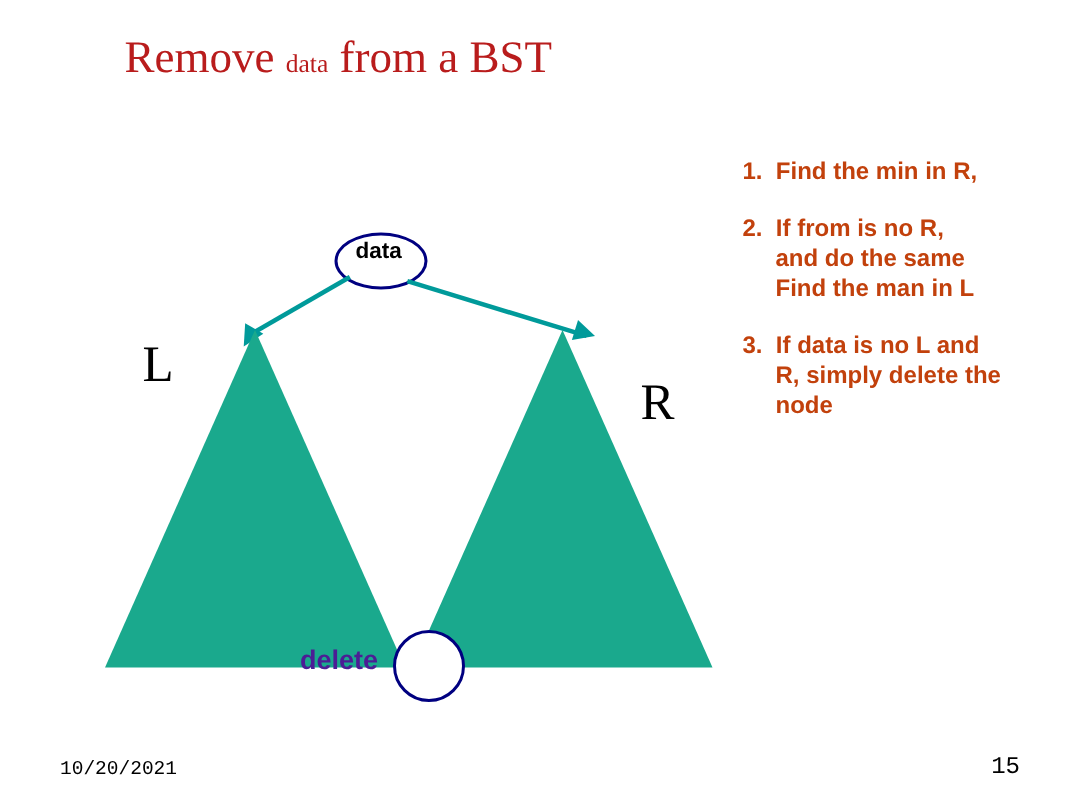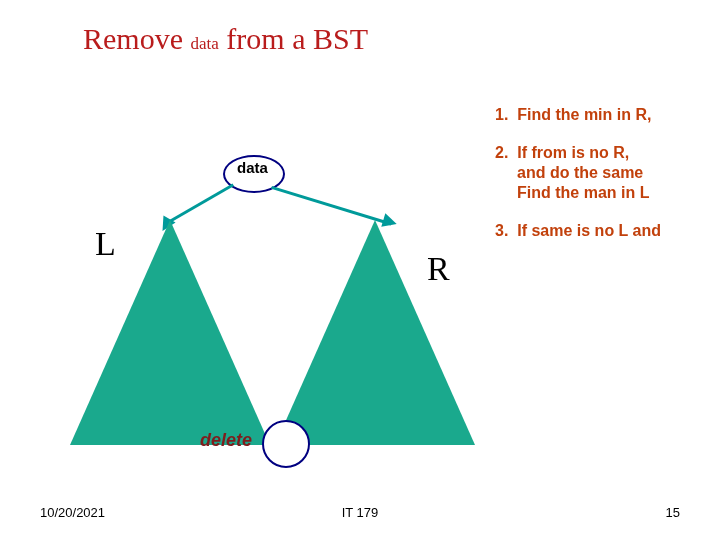--- a/index.html
+++ b/index.html
@@ -106,58 +106,57 @@
   .letter-l { left: 95px; top: 225px; }
   .letter-r { left: 427px; top: 250px; }
 
   .delete-label {
     position: absolute;
     left: 200px;
     top: 430px;
     font-family: Arial, Helvetica, sans-serif;
     font-size: 18px;
     font-weight: bold;
-    color: #7f1d1d;
-    font-style: italic;
+    color: #4c1d95;
   }
   .delete-circle {
     position: absolute;
     left: 262px;
     top: 420px;
     width: 44px;
     height: 44px;
     border: 2px solid #000080;
     border-radius: 50%;
     background: #fff;
   }
 
   .footer-date {
     position: absolute;
     left: 40px;
     bottom: 20px;
-    font-family: Liberation Sans, sans-serif;
+    font-family: Liberation Mono, monospace;
     font-size: 13px;
     color: #000;
   }
   .footer-course {
     position: absolute;
     left: 0;
     right: 0;
     bottom: 20px;
     text-align: center;
     font-family: Arial, Helvetica, sans-serif;
     font-size: 13px;
     color: #000;
   }
   .footer-page {
     position: absolute;
     right: 40px;
     bottom: 20px;
-    font-family: Liberation Sans, sans-serif;
-    font-size: 13px;
+    font-family: Liberation Mono, monospace;
+    font-size: 16px;
     color: #000;
   }
 </style>
 </head>
 <body>
 
 <div class="slide">
 
   <div class="title">
     <span>Remove</span>
@@ -168,21 +167,23 @@
   <div class="steps">
     <div class="step">
       <span>1.</span>&nbsp;&nbsp;<span>Find the min in R,</span>
     </div>
     <div class="step">
       <span>2.</span>&nbsp;&nbsp;<span>If from is no R,</span><br>
       <div class="ind">and do the same</div>
       <div class="ind">Find the man in L</div>
     </div>
     <div class="step">
-      <span>3.</span>&nbsp;&nbsp;<span>If same is no L and</span><br>
+      <span>3.</span>&nbsp;&nbsp;<span>If data is no L and</span><br>
+      <div class="ind">R,  simply delete the</div>
+      <div class="ind">node</div>
     </div>
   </div>
 
   <div class="data-circle"></div>
   <div class="data-label">data</div>
 
   <div class="arrow-line" style="left:234px; top:186px; width:80px; height:3px; transform:rotate(150deg);"></div>
   <div class="arrow-head" style="left:159px; top:218px; border-left:7px solid transparent; border-right:7px solid transparent; border-top:14px solid #009a9a; transform:rotate(30deg);"></div>
 
   <div class="arrow-line" style="left:272px; top:186px; width:125px; height:3px; transform:rotate(17deg);"></div>
@@ -191,16 +192,15 @@
   <div class="tri tri-left"></div>
   <div class="tri tri-right"></div>
 
   <div class="letter letter-l">L</div>
   <div class="letter letter-r">R</div>
 
   <div class="delete-label">delete</div>
   <div class="delete-circle"></div>
 
   <div class="footer-date">10/20/2021</div>
-  <div class="footer-course">IT 179</div>
   <div class="footer-page">15</div>
 
 </div>
 
 </body></html>

